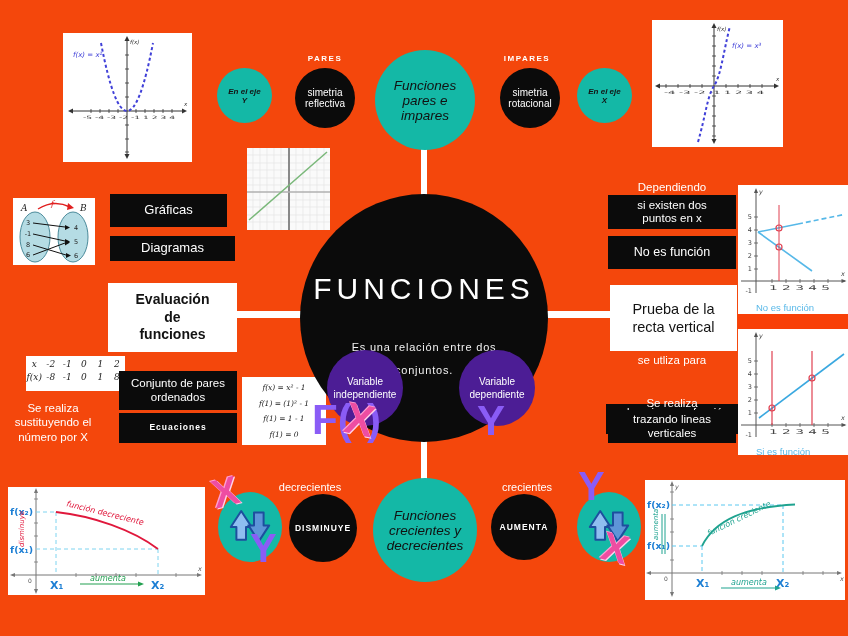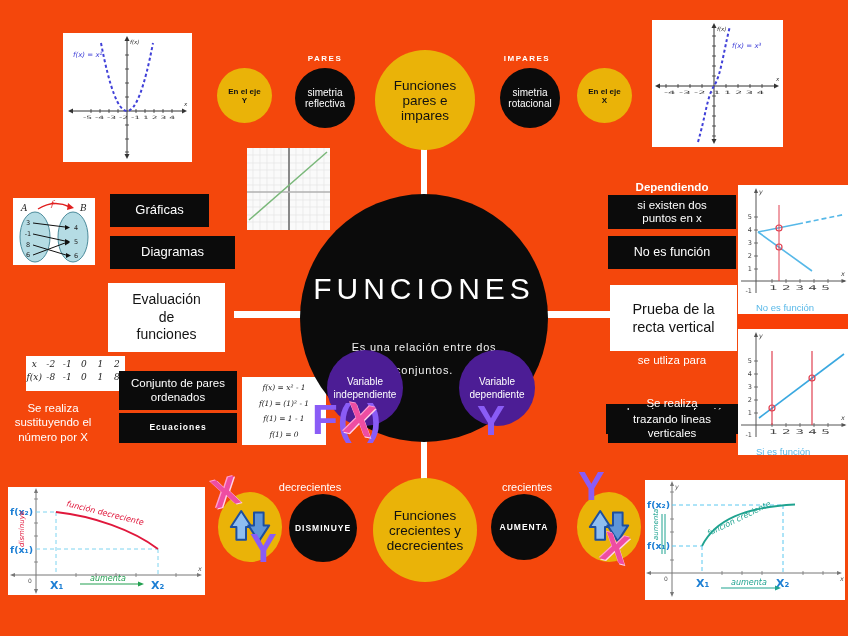--- a/index.html
+++ b/index.html
@@ -5,21 +5,21 @@
   html,body{margin:0;padding:0;background:#222;}
   .canvas{position:relative;width:848px;height:636px;background:#f4470c;overflow:hidden;
           font-family:"Liberation Sans",sans-serif;}
   .abs{position:absolute;}
   .box-b{background:#0b0b0b;color:#fff;display:flex;align-items:center;justify-content:center;
          text-align:center;white-space:pre-line;line-height:1.15;}
   .box-w{background:#fff;color:#131313;display:flex;align-items:center;justify-content:center;
          text-align:center;white-space:pre-line;line-height:1.25;}
   .circ{border-radius:50%;display:flex;align-items:center;justify-content:center;
         text-align:center;white-space:pre-line;}
-  .c-w{background:#eab308;color:#131313;}
+  .c-w{background:#14b8a6;color:#131313;font-style:italic;}
   .c-b{background:#0b0b0b;color:#fff;}
   .lbl{color:#fff;text-align:center;white-space:pre-line;}
   .tag{color:#fff;text-align:center;font-weight:bold;letter-spacing:1.5px;font-size:8px;}
   .conn{background:#fff;}
   .center-circle{background:#0b0b0b;border-radius:50%;color:#fff;text-align:center;}
   .title{font-size:30px;letter-spacing:5px;font-weight:400;}
   .subtitle{font-size:11px;letter-spacing:.8px;line-height:2.1;color:#f2f2f2;white-space:pre-line;}
   .varcirc{background:#4c1d95;border-radius:50%;color:#fff;display:flex;align-items:center;
            justify-content:center;text-align:center;white-space:pre-line;font-size:10px;line-height:1.3;}
   .bigletter{font-weight:bold;font-size:42px;color:#8a5cf6;line-height:1;}
@@ -145,23 +145,23 @@
         <line x1="20" y1="36" x2="52" y2="43"></line>
       <line x1="20" y1="47" x2="53" y2="57"></line>
         <line x1="20" y1="57" x2="52" y2="45"></line>
     </g>
     <polygon points="52,27 57,29.5 52,32" fill="#111"></polygon>
     <polygon points="52,41 57,43.5 52,46" fill="#111"></polygon>
     <polygon points="53,55 58,57.5 53,60" fill="#111"></polygon>
     <polygon points="52,42.5 57,44.5 52,47.5" fill="#111"></polygon>
   </svg>
 
-  <div class="abs box-b" style="left:110px;top:194px;width:99px;height:33px;font-size:13px;">Gráficas</div>
-  <div class="abs box-b" style="left:110px;top:236px;width:125px;height:33px;font-size:13px;">Diagramas</div>
-  <div class="abs box-w" style="left:108px;top:283px;width:117px;height:69px;font-size:14px;font-weight:400;">Evaluación
+  <div class="abs box-b" style="left:110px;top:194px;width:117px;height:33px;font-size:13px;">Gráficas</div>
+  <div class="abs box-b" style="left:110px;top:236px;width:125px;height:25px;font-size:13px;">Diagramas</div>
+  <div class="abs box-w" style="left:108px;top:283px;width:129px;height:69px;font-size:14px;font-weight:700;">Evaluación
 de
 funciones</div>
 
   <svg class="abs" style="left:247px;top:148px;background:#fafafa;" width="83" height="82" viewBox="0 0 83 82">
     <g stroke="#e2e2e2" stroke-width=".6">
       <line x1="0" y1="7" x2="83" y2="7"></line>
         <line x1="0" y1="15" x2="83" y2="15"></line>
         <line x1="0" y1="22" x2="83" y2="22"></line>
         <line x1="0" y1="30" x2="83" y2="30"></line>
       <line x1="0" y1="37" x2="83" y2="37"></line>
@@ -227,21 +227,21 @@
 independiente</div>
   <div class="abs varcirc" style="left:459px;top:350px;width:76px;height:76px;">Variable
 dependiente</div>
   <div class="abs" style="left:312px;top:398px;display:flex;align-items:center;z-index:3;">
     <span class="bigletter">F(</span>
     <span class="pinkx" style="transform:rotate(12deg);margin:0 -7px;">X</span>
     <span class="bigletter">)</span>
   </div>
   <div class="abs bigletter" style="left:477px;top:400px;z-index:3;">Y</div>
 
-  <div class="abs lbl" style="left:608px;top:181px;width:128px;font-size:11.5px;font-weight:700;">Dependiendo</div>
+  <div class="abs lbl" style="left:608px;top:181px;width:128px;font-size:11.5px;font-weight:400;">Dependiendo</div>
   <div class="abs box-b" style="left:608px;top:195px;width:128px;height:34px;font-size:11.5px;">si existen dos
 puntos en x</div>
   <div class="abs box-b" style="left:608px;top:236px;width:128px;height:33px;font-size:12.5px;">No es función</div>
   <div class="abs box-w" style="left:610px;top:285px;width:127px;height:66px;font-size:14.5px;font-weight:500;">Prueba de la
 recta vertical</div>
   <div class="abs lbl" style="left:608px;top:354px;width:128px;font-size:11.5px;font-weight:500;">se utliza para</div>
   <div class="abs box-b" style="left:606px;top:367px;width:132px;height:30px;font-size:11px;margin-top:37px;">saber si es una función
 o no</div>
   <div class="abs lbl" style="left:608px;top:397px;width:128px;font-size:11.5px;font-weight:500;">Se realiza</div>
   <div class="abs box-b" style="left:608px;top:410px;width:128px;height:33px;font-size:11.5px;">trazando lineas

